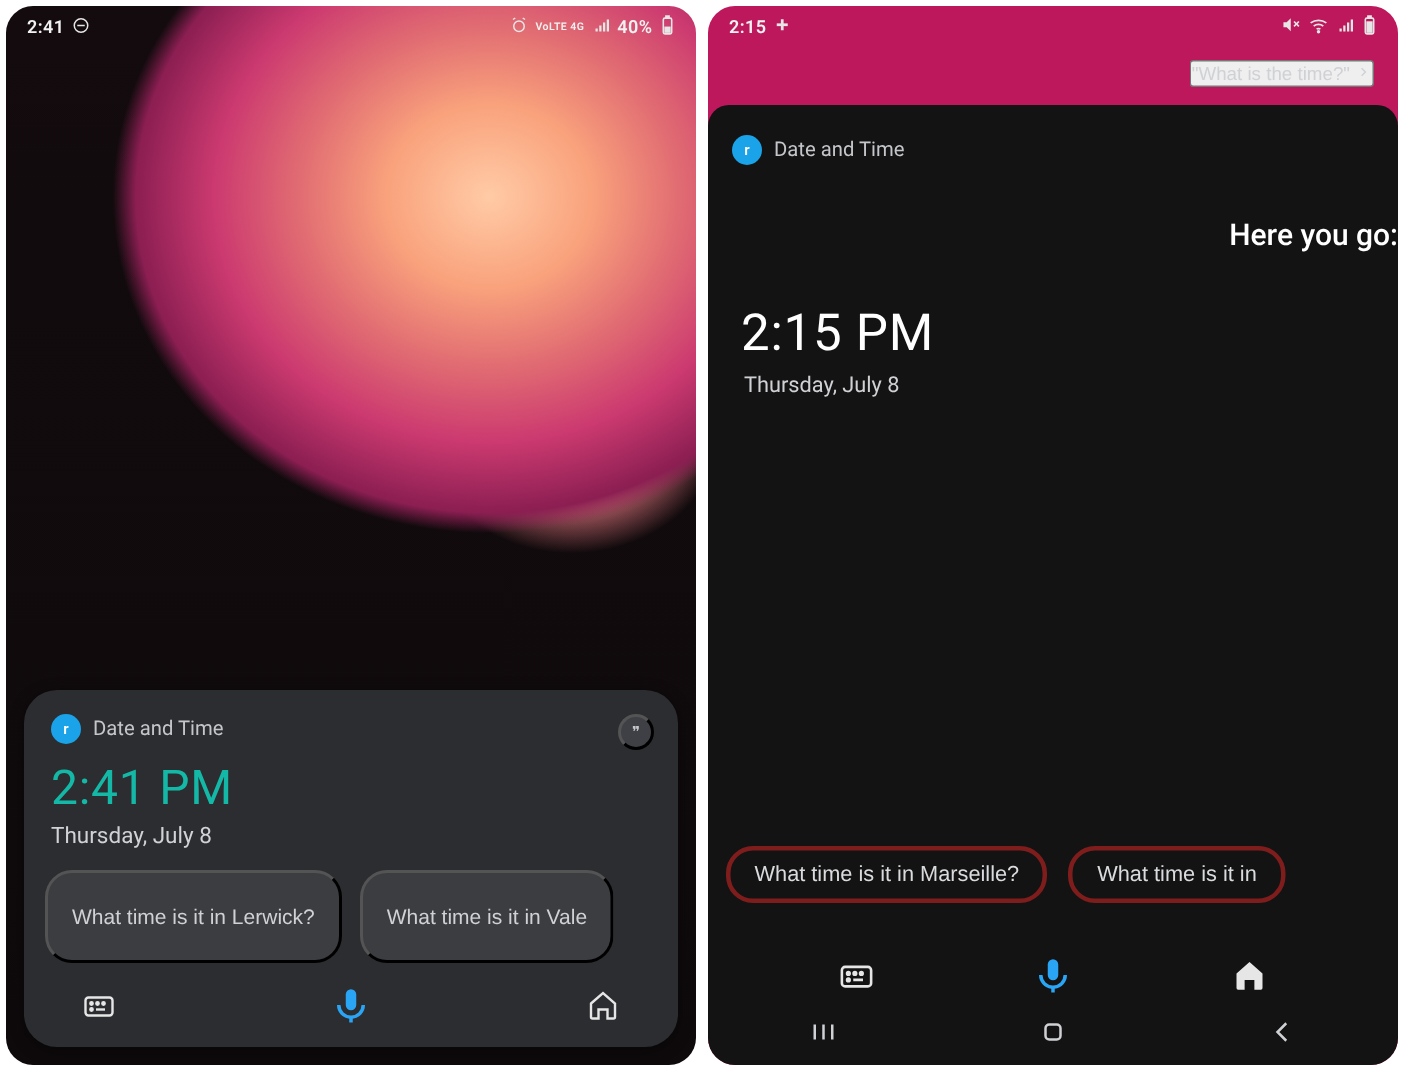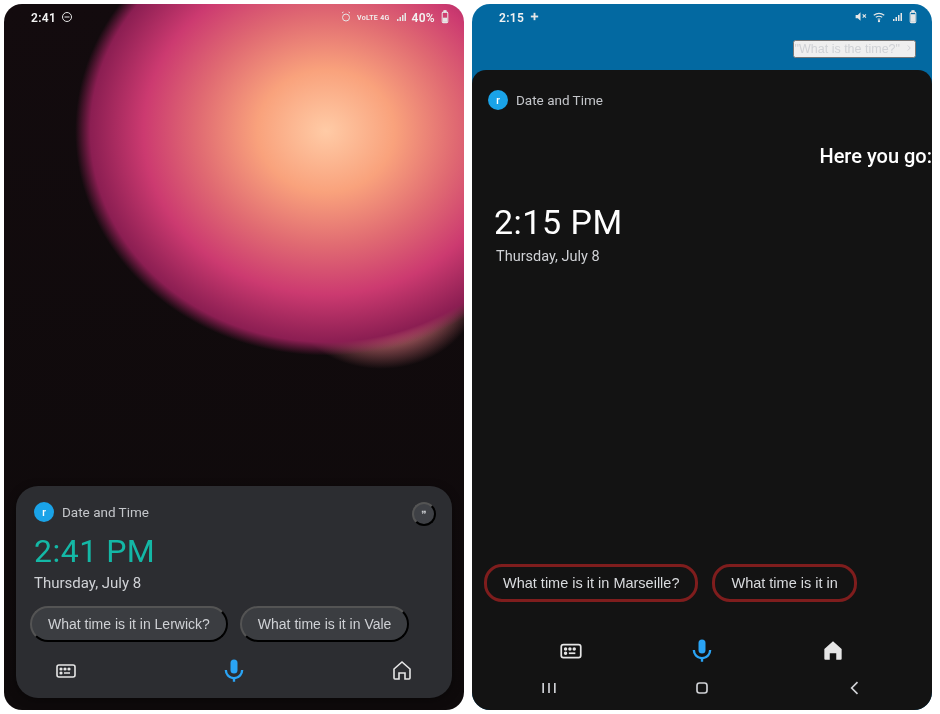--- a/index.html
+++ b/index.html
@@ -20,25 +20,25 @@
     position: relative;
     color: #e6e6e6;
   }
   
   .phone.left {
     background:
       radial-gradient(ellipse 380px 340px at 70% 18%, #ffcba6 0%, #f9a27c 18%, #e06a72 34%, #cc3a70 48%, #8b1e52 62%, rgba(0,0,0,0) 66%),
       radial-gradient(ellipse 180px 150px at 82% 40%, #f6b18f 0%, #e37880 28%, rgba(0,0,0,0) 55%),
       linear-gradient(to bottom, #130b0e 0%, #0e0a0b 100%);
   }
-  .phone.right { background:#0369a1;text-decoration:underline; }
+  .phone.right { background:#be185d;text-decoration:underline; }
 
   
   .statusbar {
-    position:absolute; top:0; left:13px; right:0;
+    position:absolute; top:0; left:0; right:0;
     height:28px;
     display:flex; justify-content:space-between; align-items:center;
     padding:0 14px;
     font-size:12px; font-weight:600; letter-spacing:.3px;
     color:#f2f2f2;
   }
   .status-left, .status-right { display:flex; align-items:center; gap:5px; }
 
   
   .bixby-card {
@@ -72,21 +72,21 @@
   .date-line { font-size:15px; color:#d0d2d6; margin:4px 0 14px 4px; }
 
   .chips {
     display:flex; gap:12px; overflow:hidden;
     margin:2px -14px 0 -14px; padding:0 14px;
   }
   .chip {
     flex:0 0 auto;
     background:#3a3c40; color:#cfd1d5;
     border-radius:18px;
-    padding:8px 16px;
+    padding:21px 16px;
     font-size:14px;
     white-space:nowrap;
   }
   .left .chip{ background:#3b3d41; }
 
   .bottom-actions {
     display:flex; justify-content:space-between; align-items:center;
     margin-top:10px;
     padding:4px 22px 4px 22px;
   }

